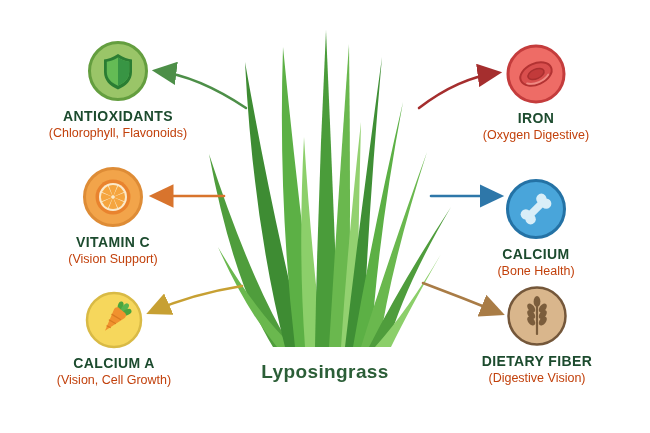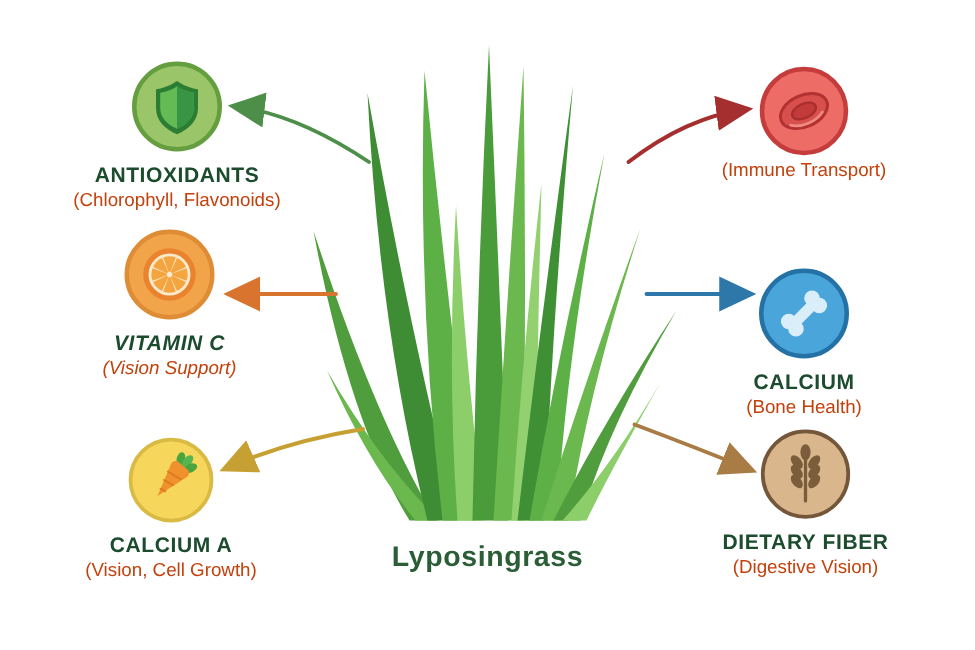--- a/index.html
+++ b/index.html
@@ -71,21 +71,21 @@
     <svg class="icon-circle" width="62" height="62" viewBox="-31 -31 62 62">
       <circle r="28.5" fill="#9ac568" stroke="#649e3f" stroke-width="3"></circle>
       <path d="M0,-17 C5,-13.5 10.5,-12 14,-11.5 L14,1 C14,9.5 8,15 0,18.5 C-8,15 -14,9.5 -14,1 L-14,-11.5 C-10.5,-12 -5,-13.5 0,-17 Z" fill="#2a7d33"></path>
       <path d="M0,-13.5 C4,-10.8 8.4,-9.6 11.2,-9.2 L11.2,0.8 C11.2,7.6 6.4,12 0,14.8 C-6.4,12 -11.2,7.6 -11.2,0.8 L-11.2,-9.2 C-8.4,-9.6 -4,-10.8 0,-13.5 Z" fill="#64bb55"></path>
       <path d="M0,-13.5 C4,-10.8 8.4,-9.6 11.2,-9.2 L11.2,0.8 C11.2,7.6 6.4,12 0,14.8 Z" fill="#389544"></path>
     </svg>
     <div class="nname">ANTIOXIDANTS</div>
     <div class="ndetail">(Chlorophyll, Flavonoids)</div>
   </div>
 
-  <div class="nutrient" style="left:1px;top:152px;font-style:italic;">
+  <div class="nutrient" style="left:1px;top:166px;">
     <svg class="icon-circle" width="62" height="62" viewBox="-31 -31 62 62">
       <circle r="28.5" fill="#f2a44a" stroke="#de8c36" stroke-width="3"></circle>
       <circle r="17.5" fill="#e9832e"></circle>
       <circle r="14" fill="#fbeacb"></circle>
       <g fill="#f5a53f">
         <path d="M0,0 L-4.2,-11.3 A12,12 0 0 1 4.2,-11.3 Z"></path>
         <path d="M0,0 L-4.2,-11.3 A12,12 0 0 1 4.2,-11.3 Z" transform="rotate(45)"></path>
         <path d="M0,0 L-4.2,-11.3 A12,12 0 0 1 4.2,-11.3 Z" transform="rotate(90)"></path>
         <path d="M0,0 L-4.2,-11.3 A12,12 0 0 1 4.2,-11.3 Z" transform="rotate(135)"></path>
         <path d="M0,0 L-4.2,-11.3 A12,12 0 0 1 4.2,-11.3 Z" transform="rotate(180)"></path>
@@ -116,21 +116,22 @@
 
   <div class="nutrient" style="left:424px;top:44px;">
     <svg class="icon-circle" width="60" height="60" viewBox="-30 -30 60 60">
       <circle r="28" fill="#ee6c66" stroke="#c43c3c" stroke-width="3"></circle>
       <g transform="rotate(-24)">
         <ellipse rx="16.5" ry="10.5" fill="#d94f4e" stroke="#b23232" stroke-width="2"></ellipse>
         <path d="M-12,5 A14.5,8.5 0 0 0 11,5.5" stroke="#ef8a83" stroke-width="1.8" fill="none" stroke-linecap="round"></path>
         <ellipse rx="8.5" ry="4.8" fill="#c23a3a" stroke="#a92f2f" stroke-width="1.5"></ellipse>
       </g>
     </svg>
-    <div class="ndetail">(Immune Transport)</div>
+    <div class="nname">IRON</div>
+    <div class="ndetail">(Oxygen Digestive)</div>
   </div>
 
   <div class="nutrient" style="left:424px;top:178px;">
     <svg class="icon-circle" width="62" height="62" viewBox="-31 -31 62 62">
       <circle r="28.5" fill="#49a5da" stroke="#2472a5" stroke-width="3"></circle>
       <g transform="rotate(-45)" fill="#d9eef8">
         <rect x="-11" y="-3.6" width="22" height="7.2" rx="3.4"></rect>
         <circle cx="-11" cy="-3.4" r="5.2"></circle>
           <circle cx="-11" cy="3.4" r="5.2"></circle>
         <circle cx="11" cy="-3.4" r="5.2"></circle>

